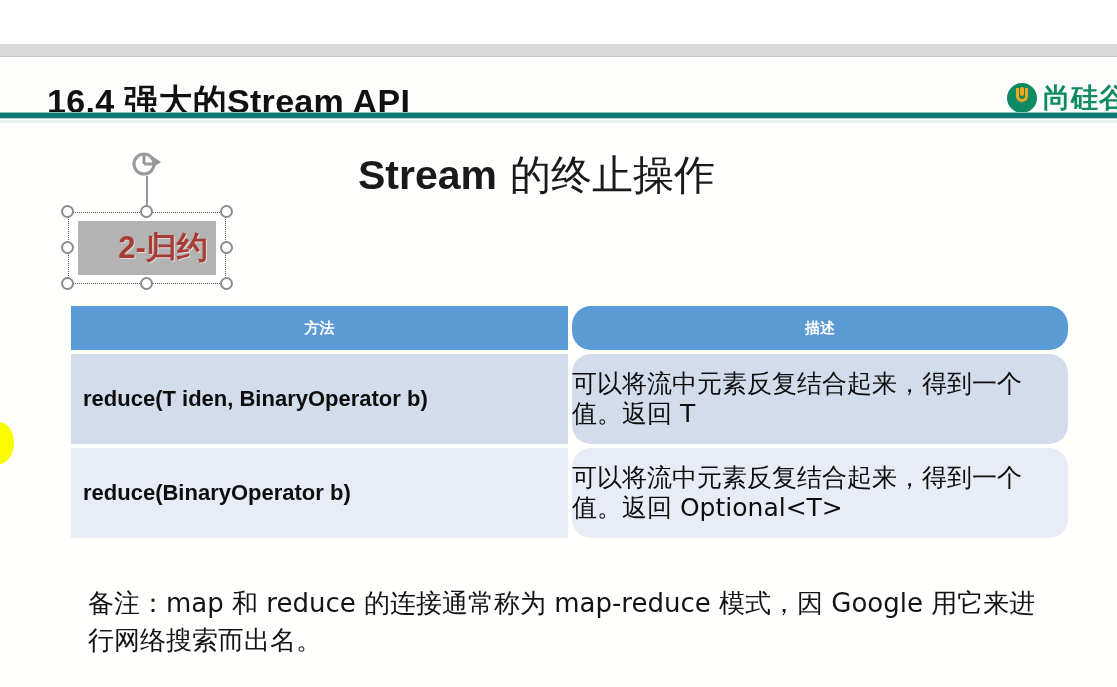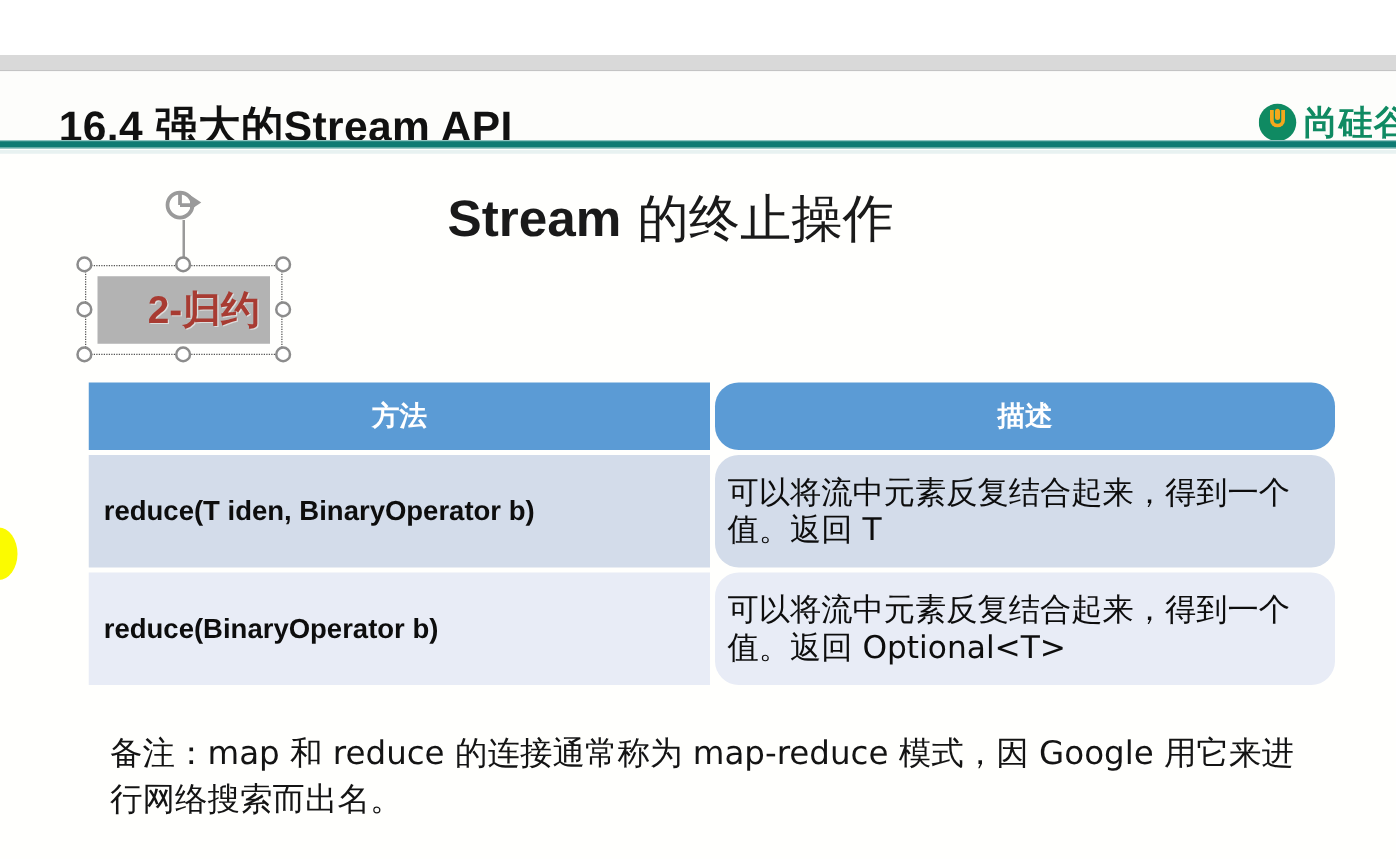--- a/index.html
+++ b/index.html
@@ -200,46 +200,46 @@
     display: flex;
     gap: 4px;
     margin-bottom: 4px;
   }
   .c-method { width: 497px; box-sizing: border-box; }
   .c-desc   { width: 496px; box-sizing: border-box; border-radius: 19px; }
 
   .tbl-head .cell {
     background: #5b9bd5;
     color: #ffffff;
-    height: 54px;
+    height: 44px;
     display: flex;
     align-items: center;
     justify-content: center;
-    font-size: 22px;
+    font-size: 15px;
     font-weight: bold;
     font-family: Liberation Mono, monospace;
   }
   .row-a .cell { background: #d3dcea; }
   .row-b .cell { background: #e8ecf6; }
 
   .row-a .cell, .row-b .cell {
     height: 90px;
     display: flex;
     align-items: center;
     color: #0d0d0d;
     box-sizing: border-box;
   }
   .cell.method {
     padding-left: 12px;
     font-size: 22px;
     font-weight: bold;
     white-space: nowrap;
   }
   .cell.desc {
-    padding-left: 10px;
+    padding-left: 0;
     padding-right: 6px;
     font-size: 25px;
     line-height: 1.22;
     font-family: "DejaVu Sans", "Liberation Sans", sans-serif;
   }
 
   
   .note {
     position: absolute;
     left: 88px; top: 541px;

